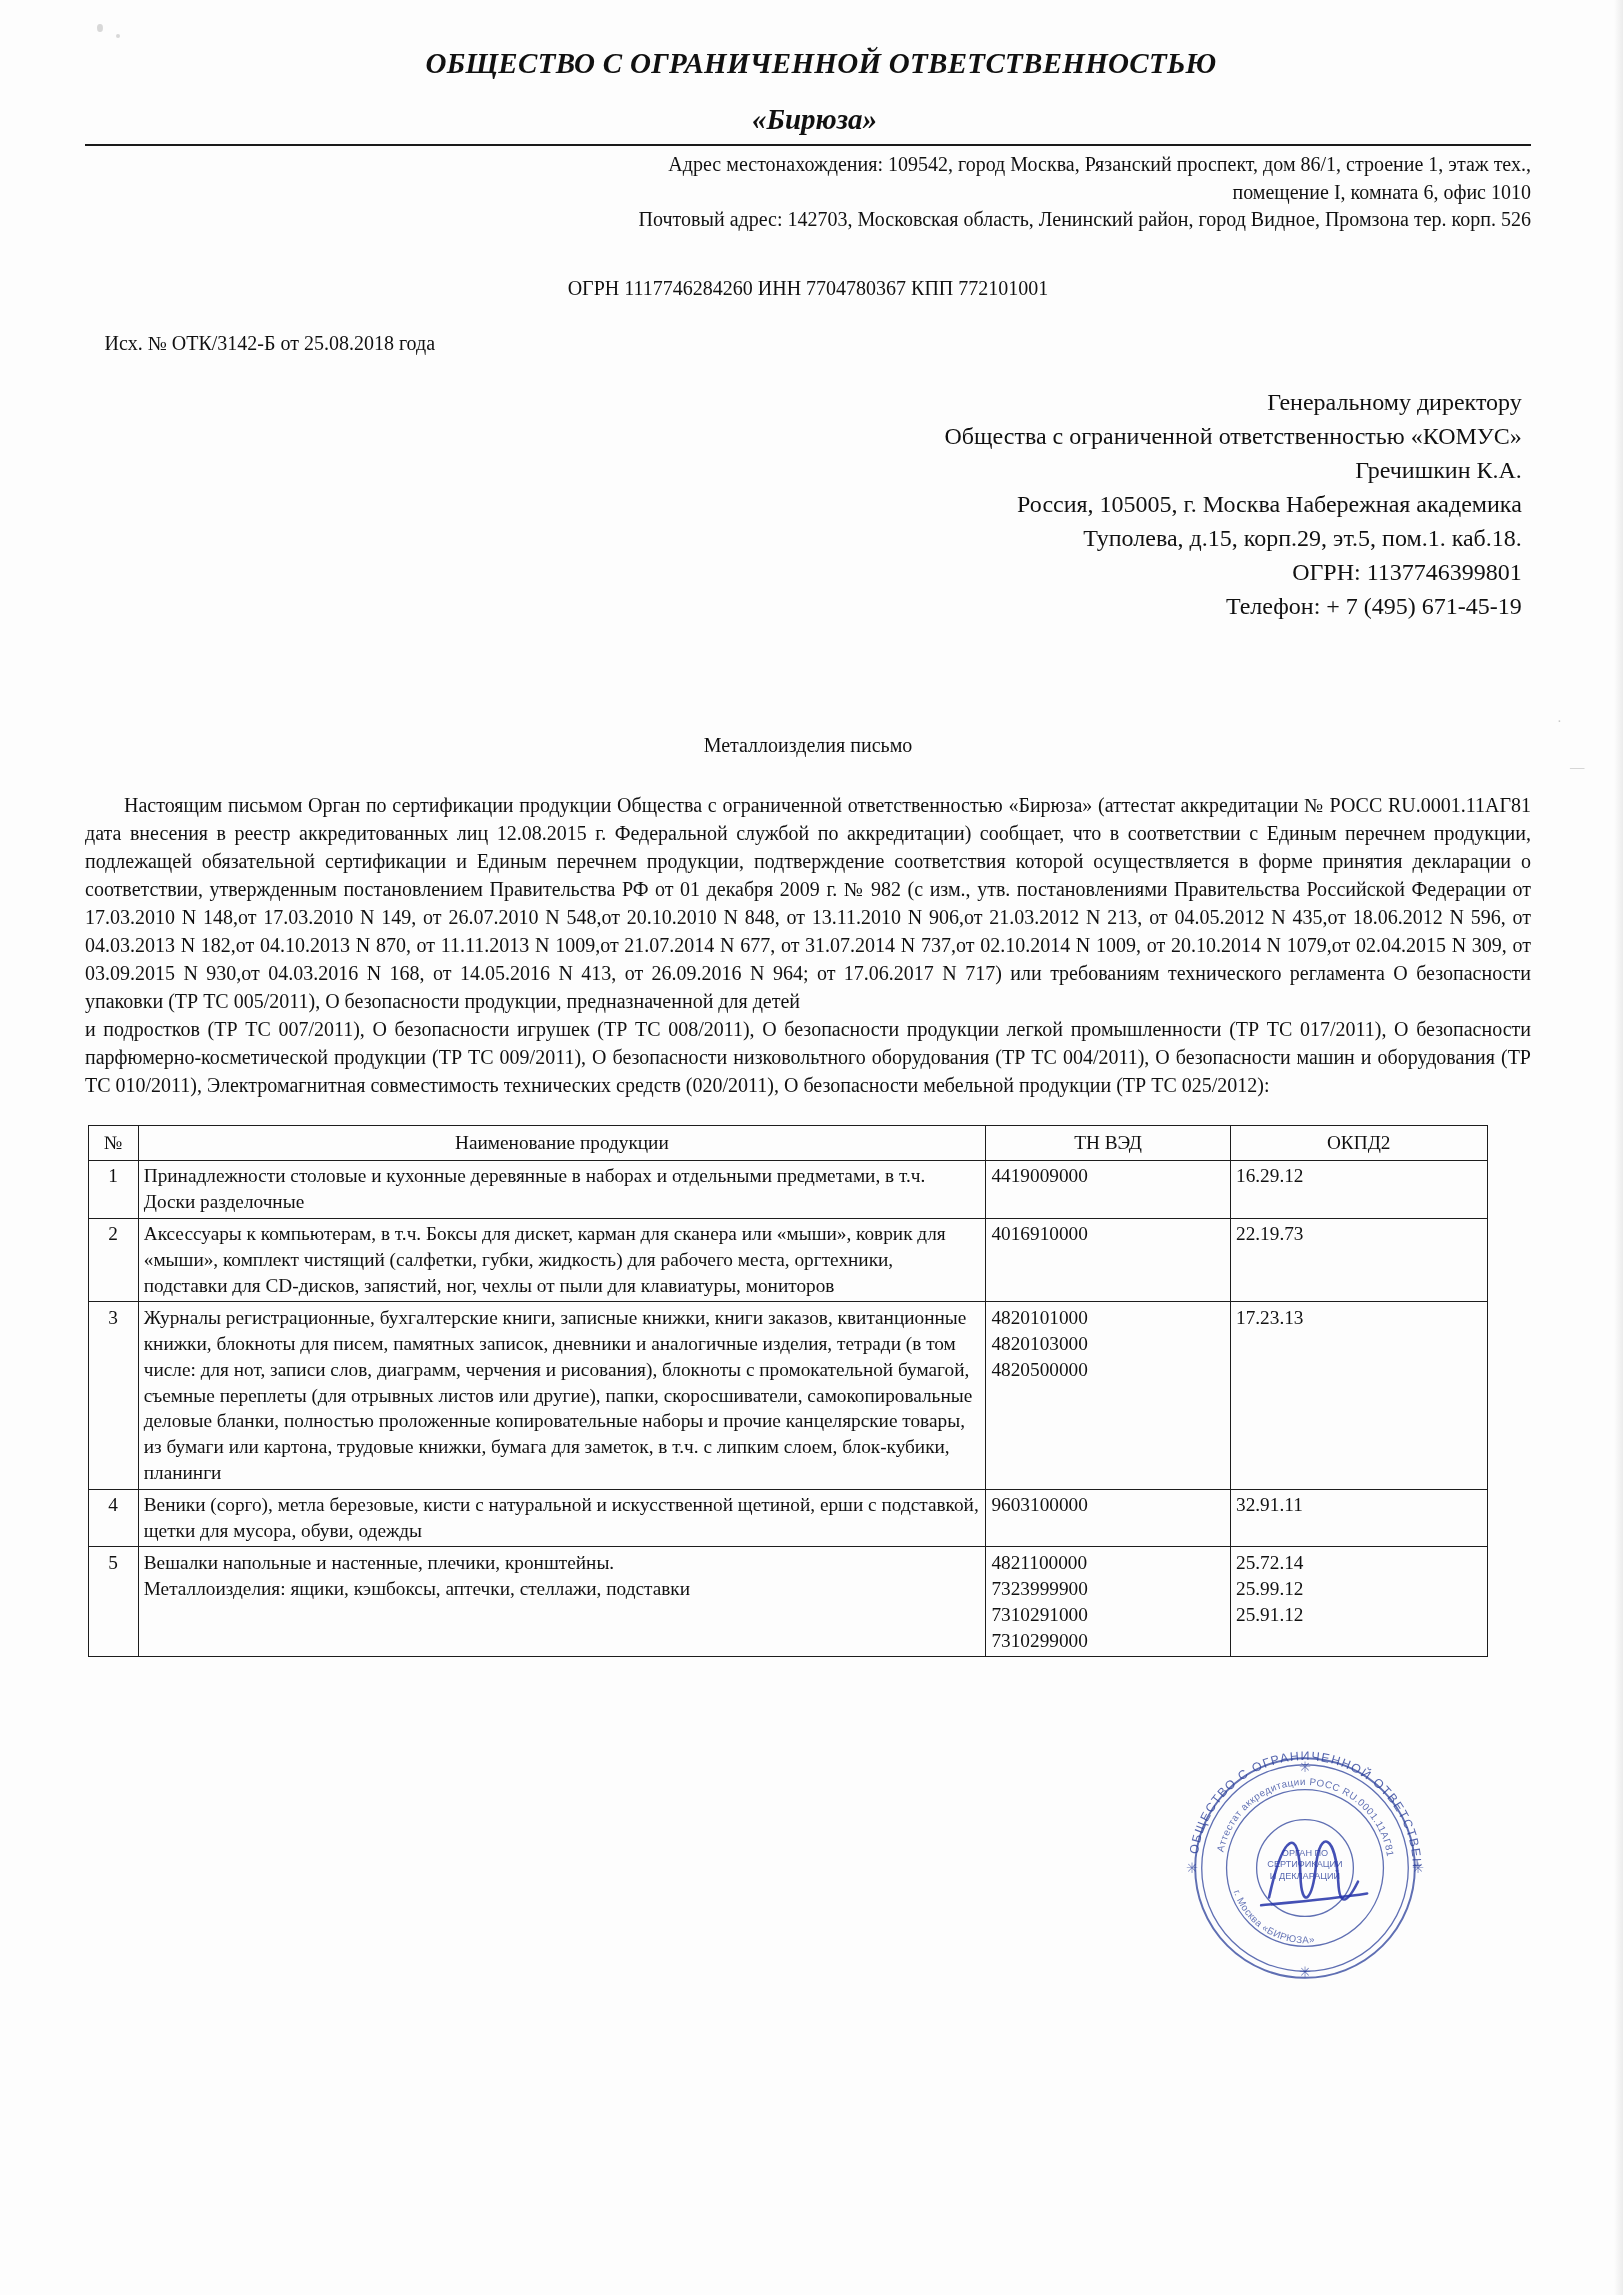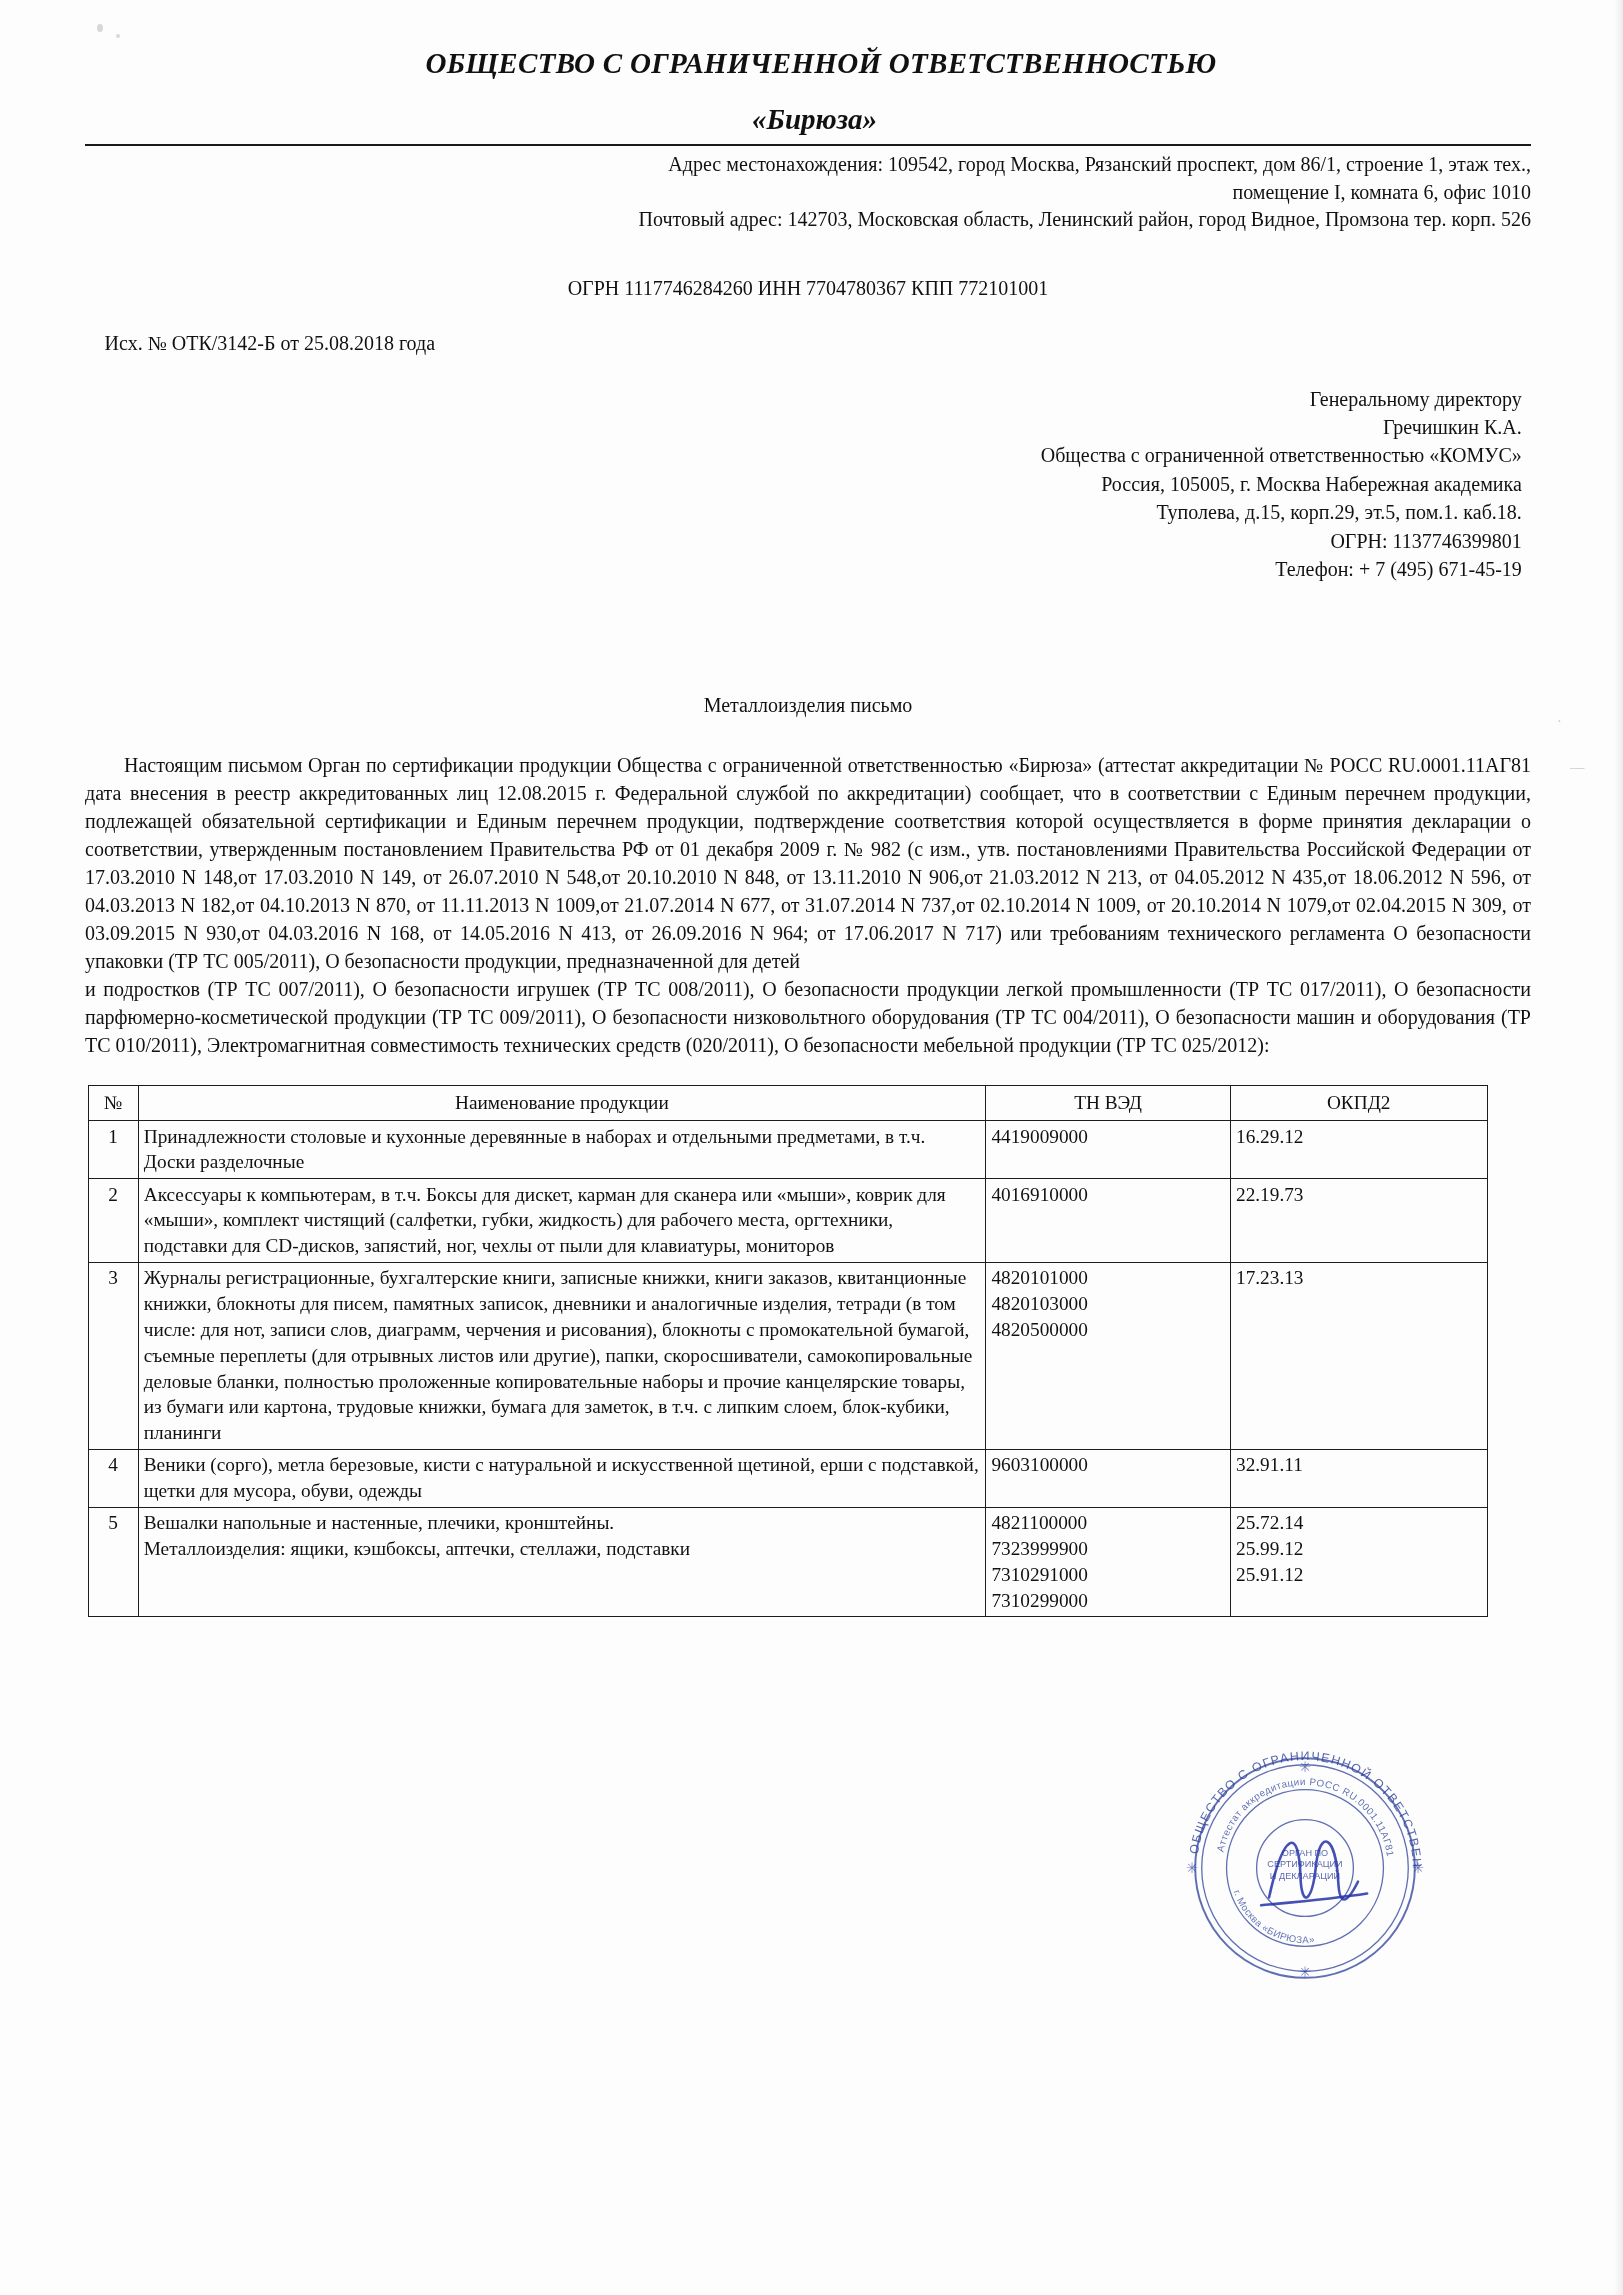--- a/index.html
+++ b/index.html
@@ -69,21 +69,21 @@
   .out-no {
     font-size: 20px;
     margin-top: 29px;
     padding-left: 19.6px;
   }
 
   
   .addressee {
     margin-top: 30px;
     text-align: right;
-    font-size: 20px;
+    font-size: 24px;
     line-height: 1.42;
     padding-right: 9.2px;
   }
 
   
   .letter-title {
     text-align: center;
     font-size: 20px;
     margin-top: 111px;
   }
@@ -171,22 +171,22 @@
     <div class="addr">Адрес местонахождения: 109542, город Москва, Рязанский проспект, дом 86/1, строение 1, этаж тех.,</div>
     <div class="addr">помещение I, комната 6, офис 1010</div>
     <div class="addr">Почтовый адрес: 142703, Московская область, Ленинский район, город Видное, Промзона тер. корп. 526</div>
 
     <div class="ogrn-block">ОГРН 1117746284260 ИНН 7704780367 КПП 772101001</div>
 
     <div class="out-no">Исх. № ОТК/3142-Б от 25.08.2018 года</div>
 
     <div class="addressee">
       <div>Генеральному директору</div>
+      <div>Общества с ограниченной ответственностью «КОМУС»</div>
       <div>Гречишкин К.А.</div>
-      <div>Общества с ограниченной ответственностью «КОМУС»</div>
       <div>Россия, 105005, г. Москва Набережная академика</div>
       <div>Туполева, д.15, корп.29, эт.5, пом.1. каб.18.</div>
       <div>ОГРН: 1137746399801</div>
       <div>Телефон: + 7 (495) 671-45-19</div>
     </div>
 
     <div class="letter-title">Металлоизделия письмо</div>
 
     <div class="body-text">
       <p class="indent">Настоящим письмом Орган по сертификации продукции Общества с ограниченной ответственностью «Бирюза» (аттестат аккредитации № РОСС RU.0001.11АГ81 дата внесения в реестр аккредитованных лиц    12.08.2015 г. Федеральной службой по аккредитации) сообщает, что в соответствии с Единым перечнем продукции, подлежащей обязательной сертификации и Единым перечнем продукции, подтверждение соответствия которой осуществляется в форме принятия декларации о соответствии, утвержденным постановлением Правительства РФ от 01 декабря 2009 г. № 982 (с изм., утв. постановлениями Правительства Российской Федерации от 17.03.2010 N 148,от 17.03.2010 N 149, от 26.07.2010 N 548,от 20.10.2010 N 848, от 13.11.2010 N 906,от 21.03.2012 N 213, от 04.05.2012 N 435,от 18.06.2012 N 596, от 04.03.2013 N 182,от 04.10.2013 N 870, от 11.11.2013 N 1009,от 21.07.2014 N 677, от 31.07.2014 N 737,от 02.10.2014 N 1009, от 20.10.2014 N 1079,от 02.04.2015 N 309, от 03.09.2015 N 930,от 04.03.2016 N 168, от 14.05.2016 N 413, от 26.09.2016 N 964; от 17.06.2017 N 717) или требованиям технического регламента О безопасности упаковки (ТР ТС 005/2011), О безопасности продукции, предназначенной для детей</p>

